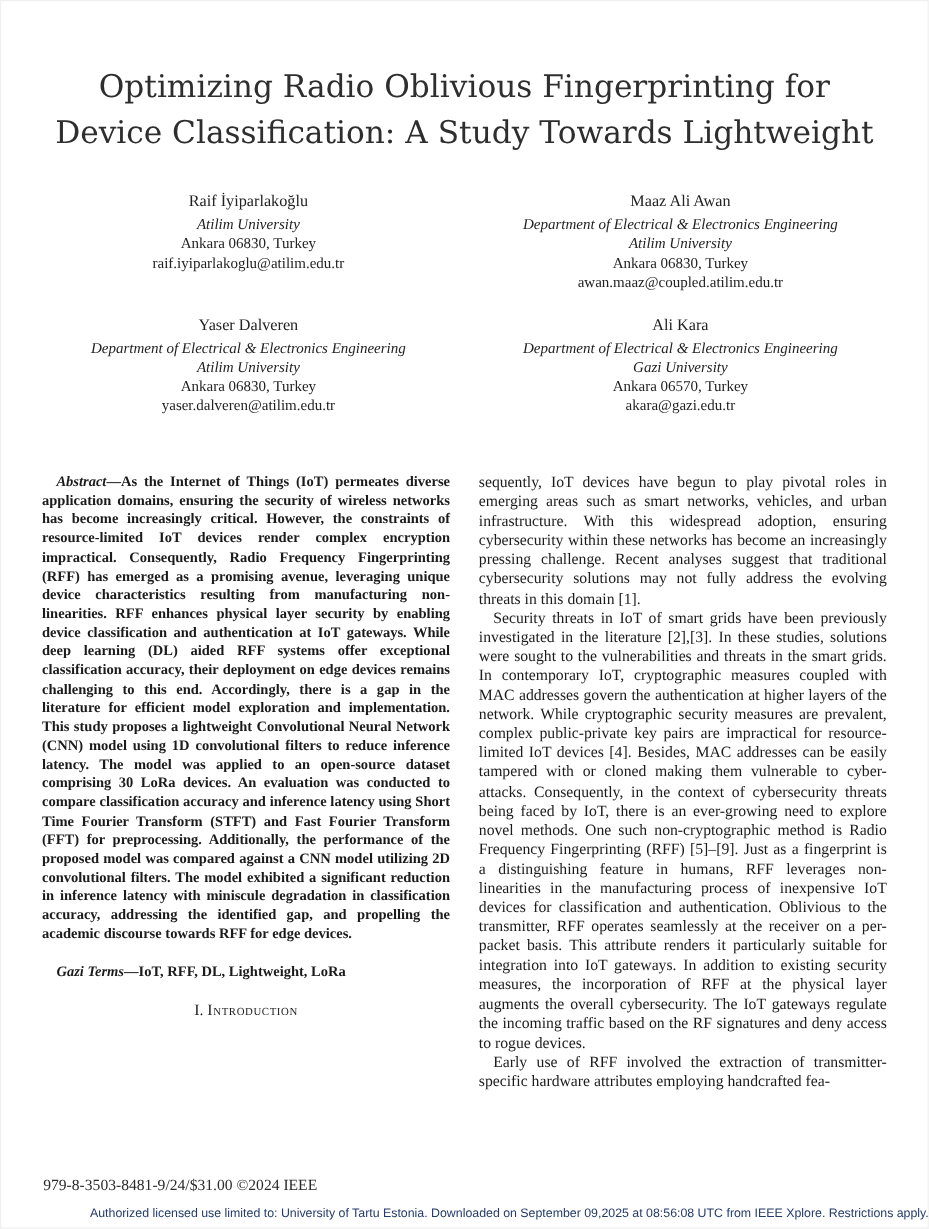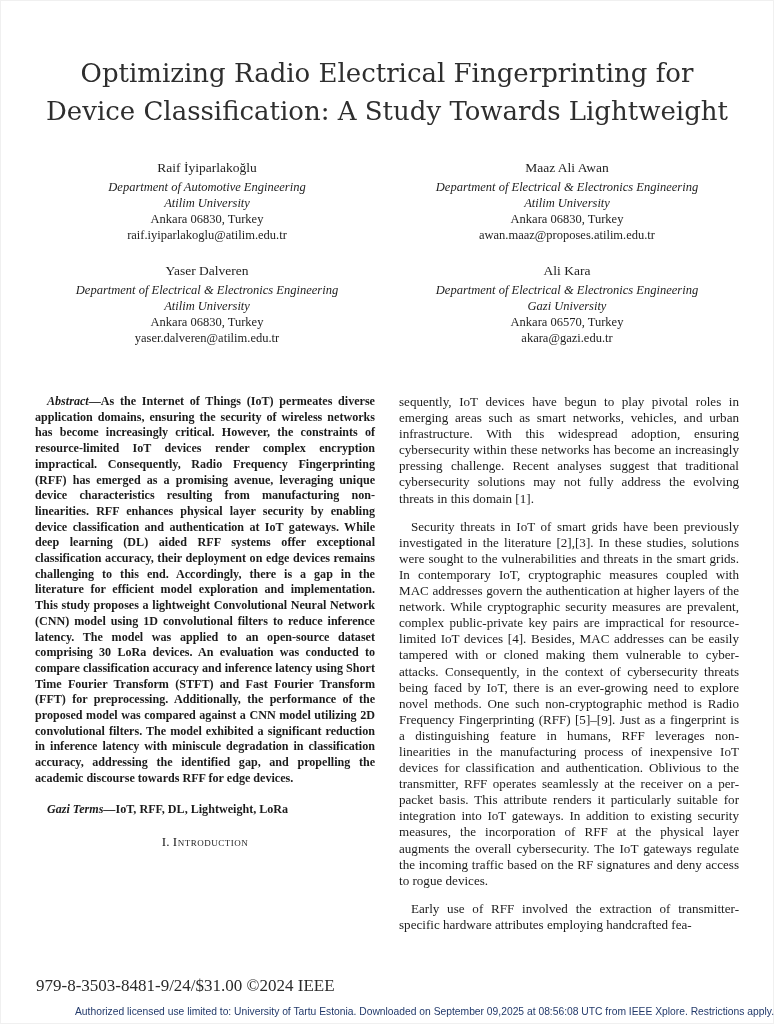--- a/index.html
+++ b/index.html
@@ -71,64 +71,63 @@
   }
   .section-heading .sc{font-variant:small-caps;letter-spacing:.5px;}
   .body-par{
     margin:0;
     font-size:13.1px;
     line-height:16.1px;
     text-align:justify;
     color:#1b1b1b;
   }
   .body-par.indent{text-indent:12px;}
-  .body-par + .body-par{margin-top:12px;}
+  .body-par + .body-par{margin-top:0;}
   .footer-isbn{
     position:absolute;
     left:36px;
     bottom:28px;
-    font-size:17px;
+    font-size:13px;
     color:#2a2a2a;
   }
   .license-line{
     position:absolute;
     left:0;right:0;
     bottom:7px;
     text-align:right;
     font-family:"Liberation Sans","DejaVu Sans",sans-serif;
     font-size:10.3px;
     color:#233a6b;
   }
 </style>
 </head>
 <body>
 
 <div class="page">
 
   <h1 class="paper-title">
-    <span>Optimizing Radio Electrical Fingerprinting for</span>
+    <span>Optimizing Radio Oblivious Fingerprinting for</span>
     <span>Device Classification: A Study Towards Lightweight</span>
   </h1>
 
   <div class="authors">
 
     <div class="author-block">
       <div class="author-name">Raif İyiparlakoğlu</div>
-      <div class="author-dept">Department of Automotive Engineering</div>
       <div class="author-univ">Atilim University</div>
       <div class="author-city">Ankara 06830, Turkey</div>
       <div class="author-email">raif.iyiparlakoglu@atilim.edu.tr</div>
     </div>
 
     <div class="author-block">
       <div class="author-name">Maaz Ali Awan</div>
       <div class="author-dept">Department of Electrical &amp; Electronics Engineering</div>
       <div class="author-univ">Atilim University</div>
       <div class="author-city">Ankara 06830, Turkey</div>
-      <div class="author-email">awan.maaz@proposes.atilim.edu.tr</div>
+      <div class="author-email">awan.maaz@coupled.atilim.edu.tr</div>
     </div>
 
     <div class="author-block">
       <div class="author-name">Yaser Dalveren</div>
       <div class="author-dept">Department of Electrical &amp; Electronics Engineering</div>
       <div class="author-univ">Atilim University</div>
       <div class="author-city">Ankara 06830, Turkey</div>
       <div class="author-email">yaser.dalveren@atilim.edu.tr</div>
     </div>
 

